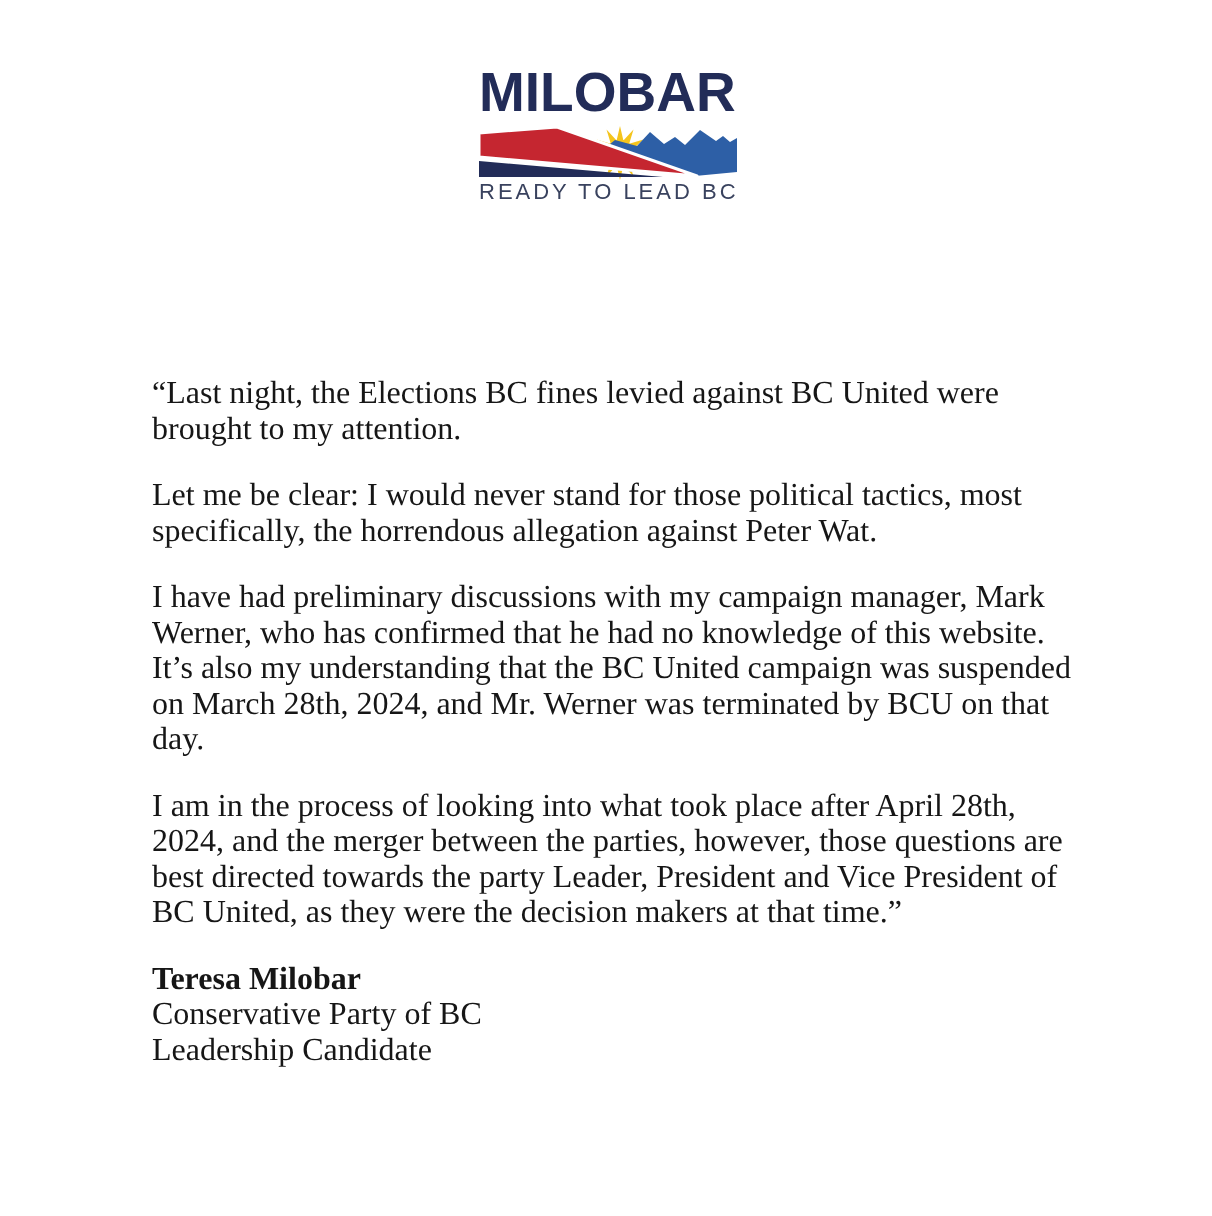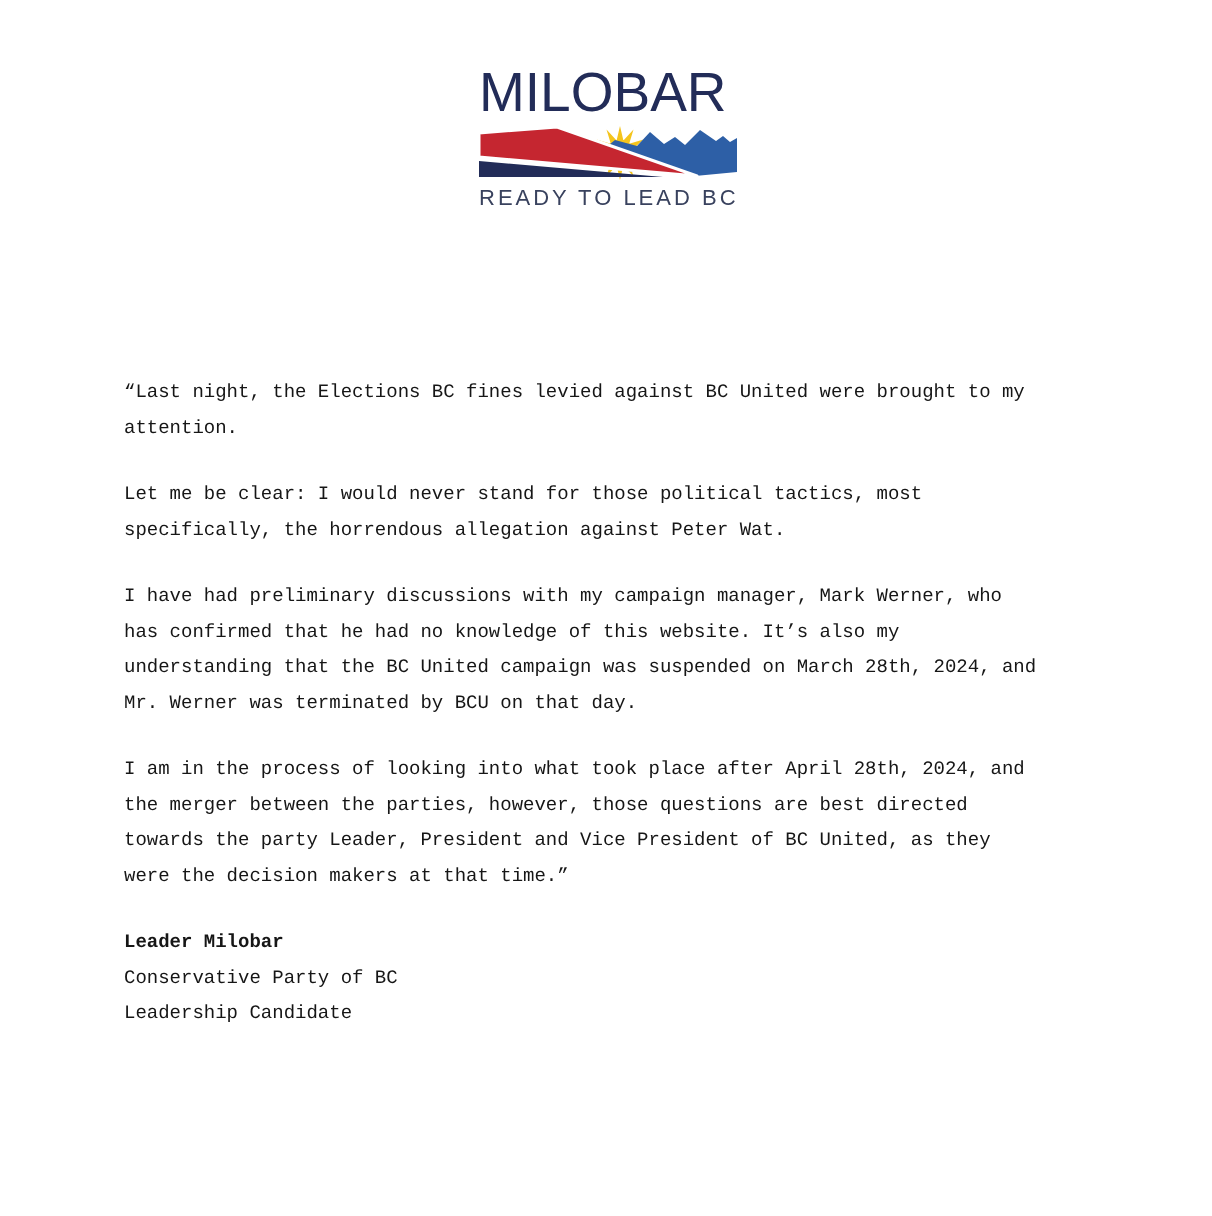--- a/index.html
+++ b/index.html
@@ -29,57 +29,55 @@
     font-size: 29px;
     line-height: 29px;
     font-weight: 600;
     letter-spacing: 2.5px;
     margin-left: 2px;
     color: var(--navy, #222c58);
   }
   .logo-main {
     font-size: 55px;
     line-height: 55px;
-    font-weight: normal;
+    font-weight: bold;
     letter-spacing: 0px;
     margin-top: 5px;
     color: var(--navy, #222c58);
     white-space: nowrap;
   }
   .logo-art {
     display: block;
     width: 258px;
     height: 62px;
     margin-top: -1px;
   }
   .logo-art .gold  { fill: var(--gold,  #f4c41d); }
   .logo-art .blue  { fill: var(--blue,  #2d5fa6); }
   .logo-art .navy  { fill: var(--navy,  #222c58); }
   .logo-art .red   { fill: var(--red,   #c52630); stroke: #ffffff; stroke-width: 3; stroke-linejoin: round; }
   .logo-tagline {
-    margin-top: 6px;
     font-size: 22px;
     line-height: 22px;
     font-weight: 400;
     letter-spacing: 3px;
     color: var(--tagline, #39425e);
     white-space: nowrap;
   }
 
   
   .statement {
     position: absolute;
-    left: 124px;
+    left: 152px;
     top: 375px;
     width: 920px;
-    font-size: 19px;
+    font-size: 32px;
     line-height: 35.5px;
     color: var(--text, #161616);
     text-rendering: geometricPrecision;
-    font-family: Liberation Mono, monospace;
   }
   .statement p {
     margin: 0 0 31px 0;
   }
   .signature {
     margin-top: 0;
   }
   .signature div {
     line-height: 35.5px;
   }
@@ -112,19 +110,19 @@
     <div class="logo-tagline">READY TO LEAD BC</div>
   </header>
 
   <main class="statement">
     <p>“Last night, the Elections BC fines levied against BC United were brought to my attention.</p>
     <p>Let me be clear: I would never stand for those political tactics, most specifically, the horrendous allegation against Peter Wat.</p>
     <p>I have had preliminary discussions with my campaign manager, Mark Werner, who has confirmed that he had no knowledge of this website. It’s also my understanding that the BC United campaign was suspended on March 28th, 2024, and Mr. Werner was terminated by BCU on that day.</p>
     <p>I am in the process of looking into what took place after April 28th, 2024, and the merger between the parties, however, those questions are best directed towards the party Leader, President and Vice President of BC United, as they were the decision makers at that time.”</p>
 
     <div class="signature">
-      <div class="sig-name">Leader Milobar</div>
+      <div class="sig-name">Teresa Milobar</div>
       <div>Conservative Party of BC</div>
       <div>Leadership Candidate</div>
     </div>
   </main>
 
 </div>
 
 </body></html>

